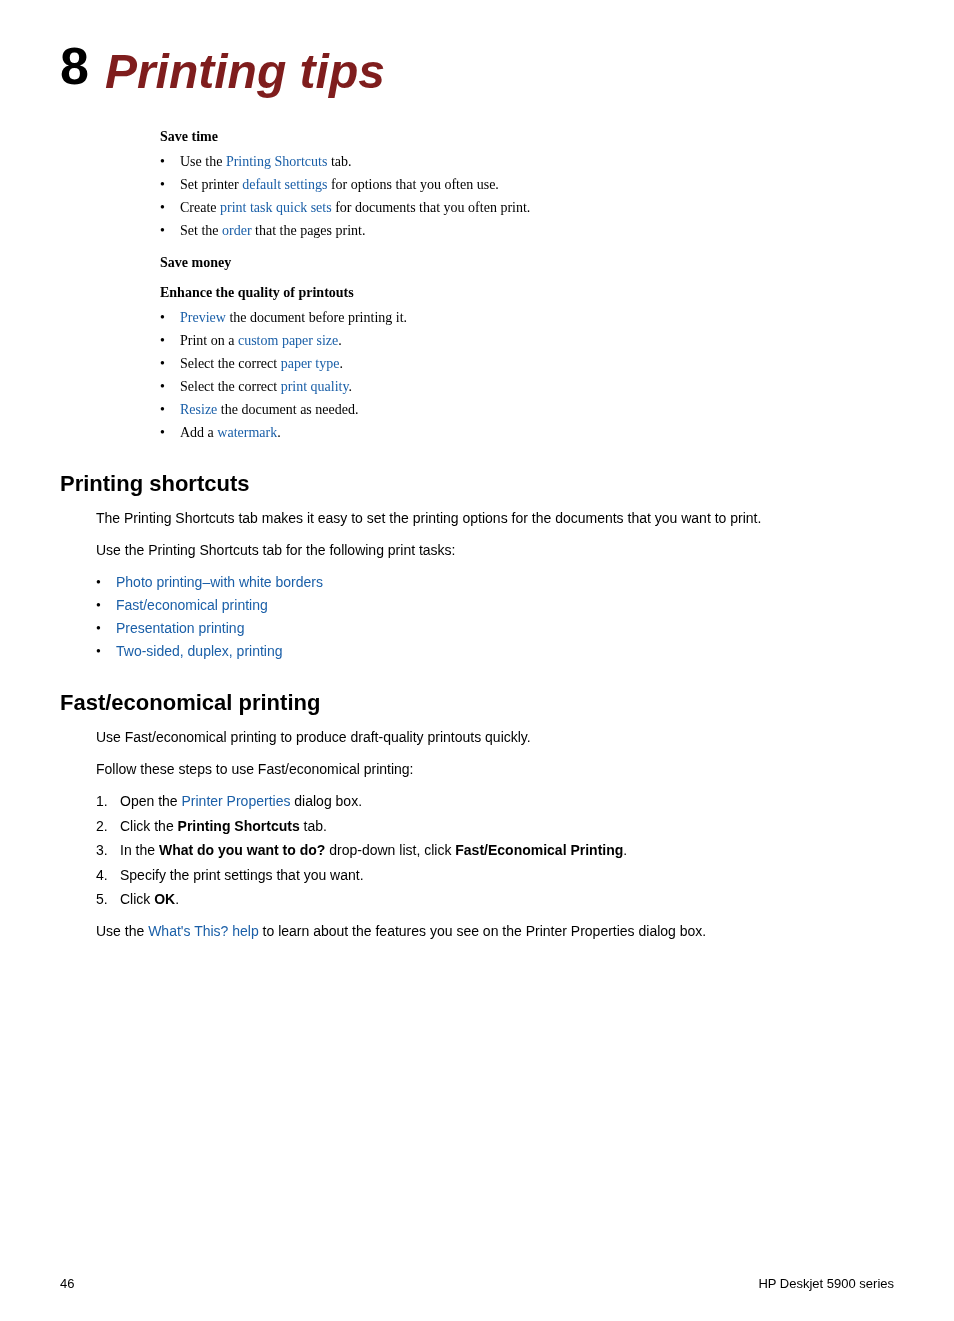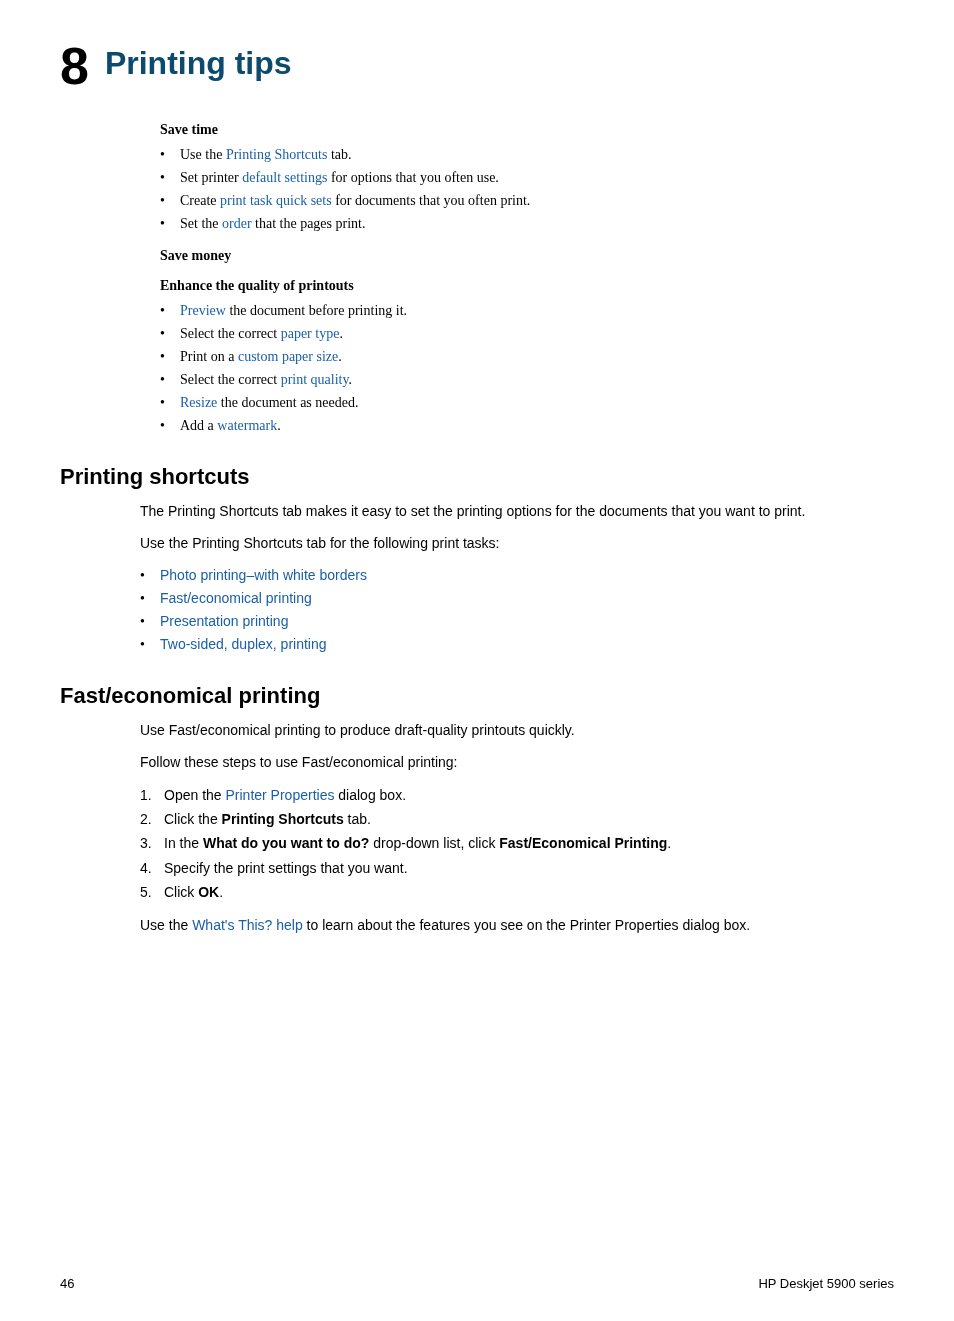--- a/index.html
+++ b/index.html
@@ -25,25 +25,26 @@
       margin-bottom: 30px;
     }
     .chapter-number {
       font-size: 52px;
       font-weight: bold;
       margin-right: 16px;
       line-height: 1;
       color: #000;
     }
     .chapter-title {
-      font-size: 32px;
+      font-size: 48px;
       font-weight: bold;
-      color: #0c4a6e;
+      color: #7f1d1d;
       line-height: 1.1;
       padding-top: 6px;
+      font-style: italic;
     }
     .content-section {
       margin-left: 100px;
       margin-bottom: 10px;
       font-family: Liberation Serif, serif;
     }
     .subsection-title {
       font-weight: bold;
       font-size: 14px;
       margin-bottom: 6px;
@@ -73,21 +74,21 @@
       text-decoration: none;
     }
     .section-heading {
       font-size: 22px;
       font-weight: bold;
       color: #000;
       margin-top: 28px;
       margin-bottom: 10px;
     }
     .section-content {
-      margin-left: 80px;
+      margin-left: 36px;
     }
     .section-para {
       margin-bottom: 10px;
       line-height: 1.6;
     }
     .ordered-list {
       list-style: none;
       margin-left: 0;
       counter-reset: ol-counter;
       margin-bottom: 10px;
@@ -136,22 +137,22 @@
   </div>
 
   <div class="content-section">
     <div class="subsection-title">Save money</div>
   </div>
 
   <div class="content-section">
     <div class="subsection-title">Enhance the quality of printouts</div>
     <ul class="bullet-list">
       <li><a class="link">Preview</a> the document before printing it.</li>
+      <li>Print on a <a class="link">custom paper size</a>.</li>
       <li>Select the correct <a class="link">paper type</a>.</li>
-      <li>Print on a <a class="link">custom paper size</a>.</li>
       <li>Select the correct <a class="link">print quality</a>.</li>
       <li><a class="link">Resize</a> the document as needed.</li>
       <li>Add a <a class="link">watermark</a>.</li>
     </ul>
   </div>
 
   <div class="section-heading">Printing shortcuts</div>
 
   <div class="section-content">
     <p class="section-para">The Printing Shortcuts tab makes it easy to set the printing options for the documents that you want to print.</p>

